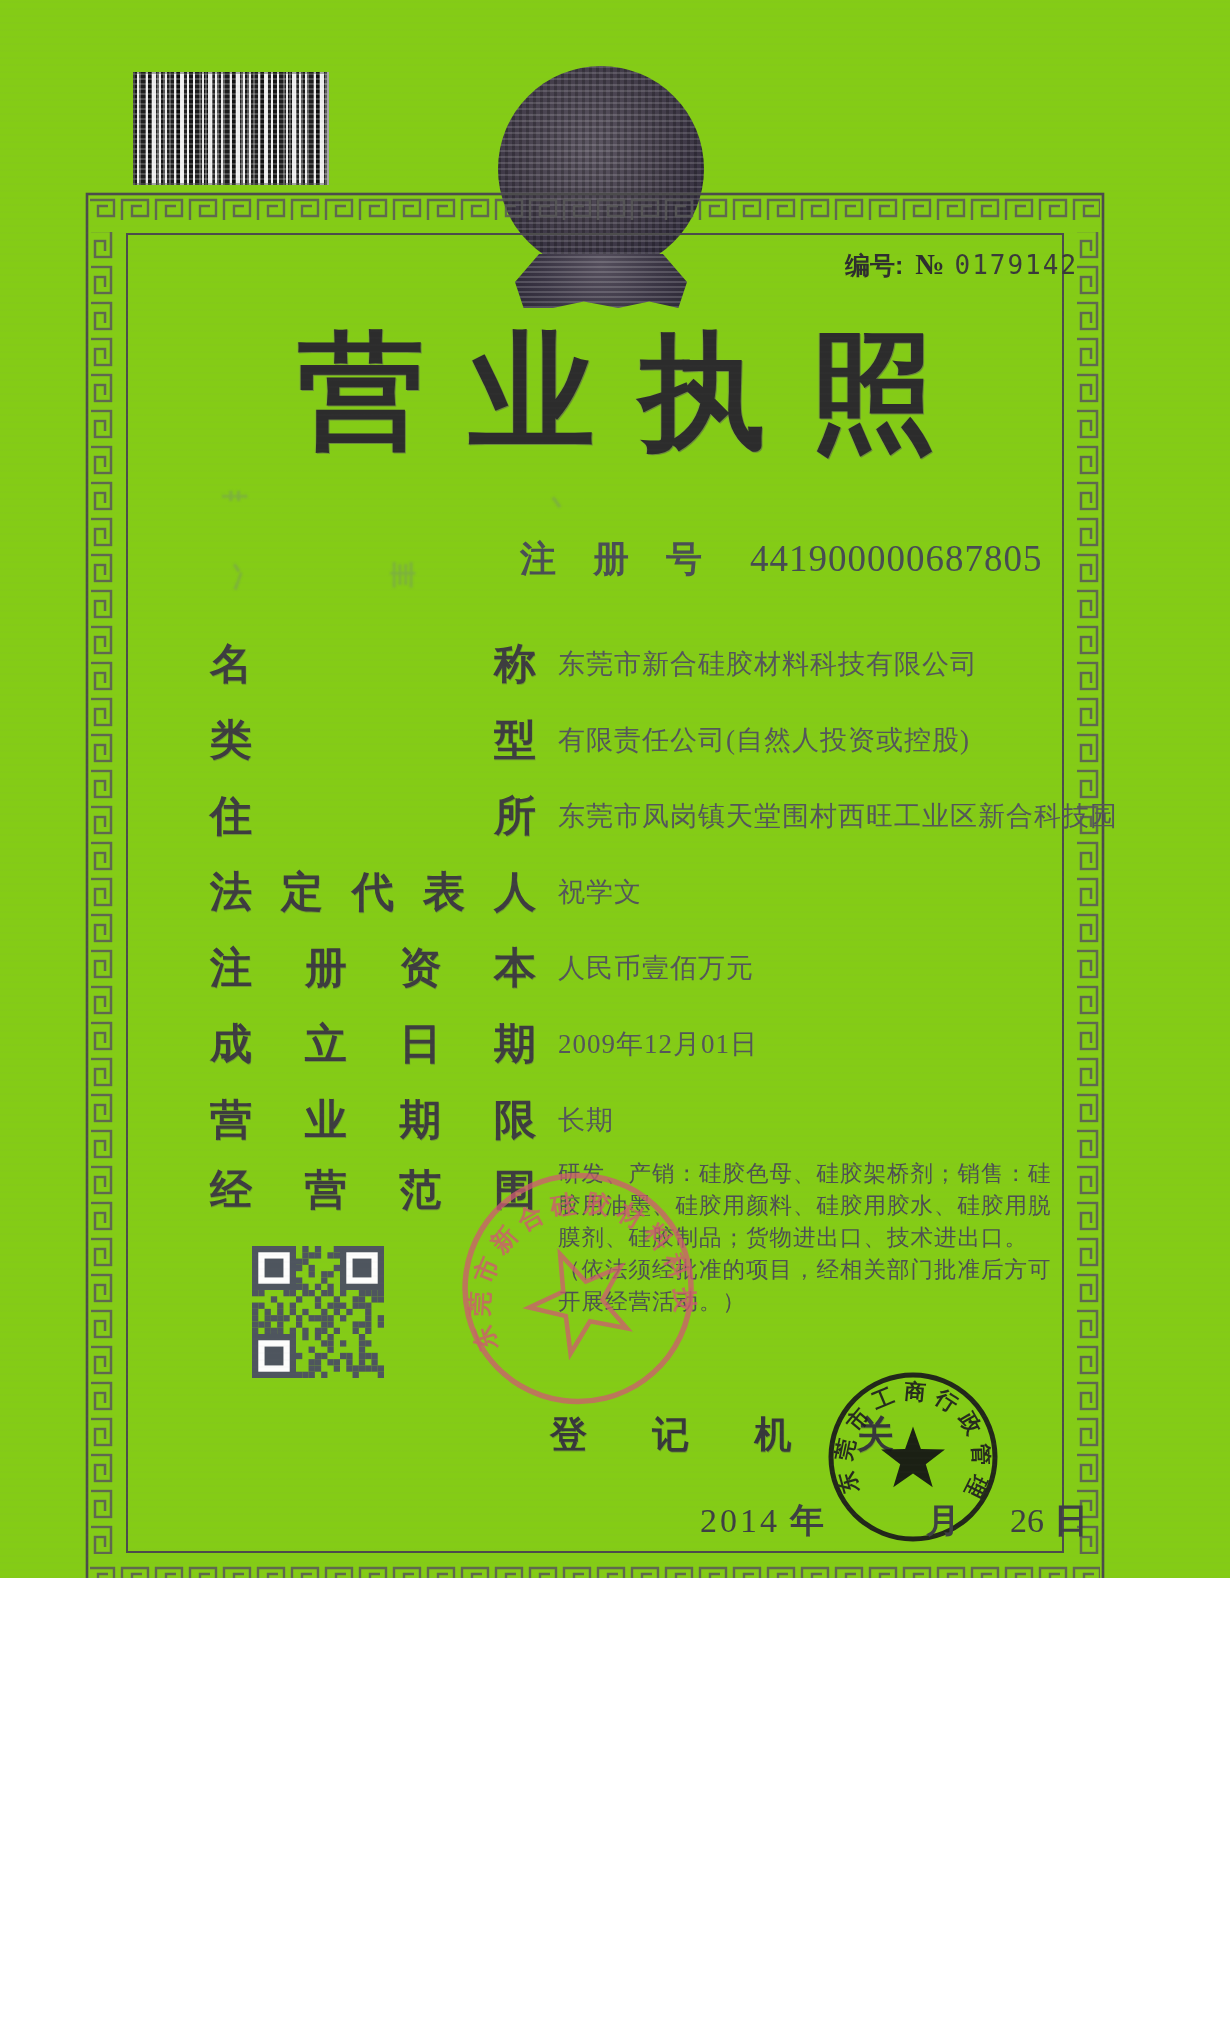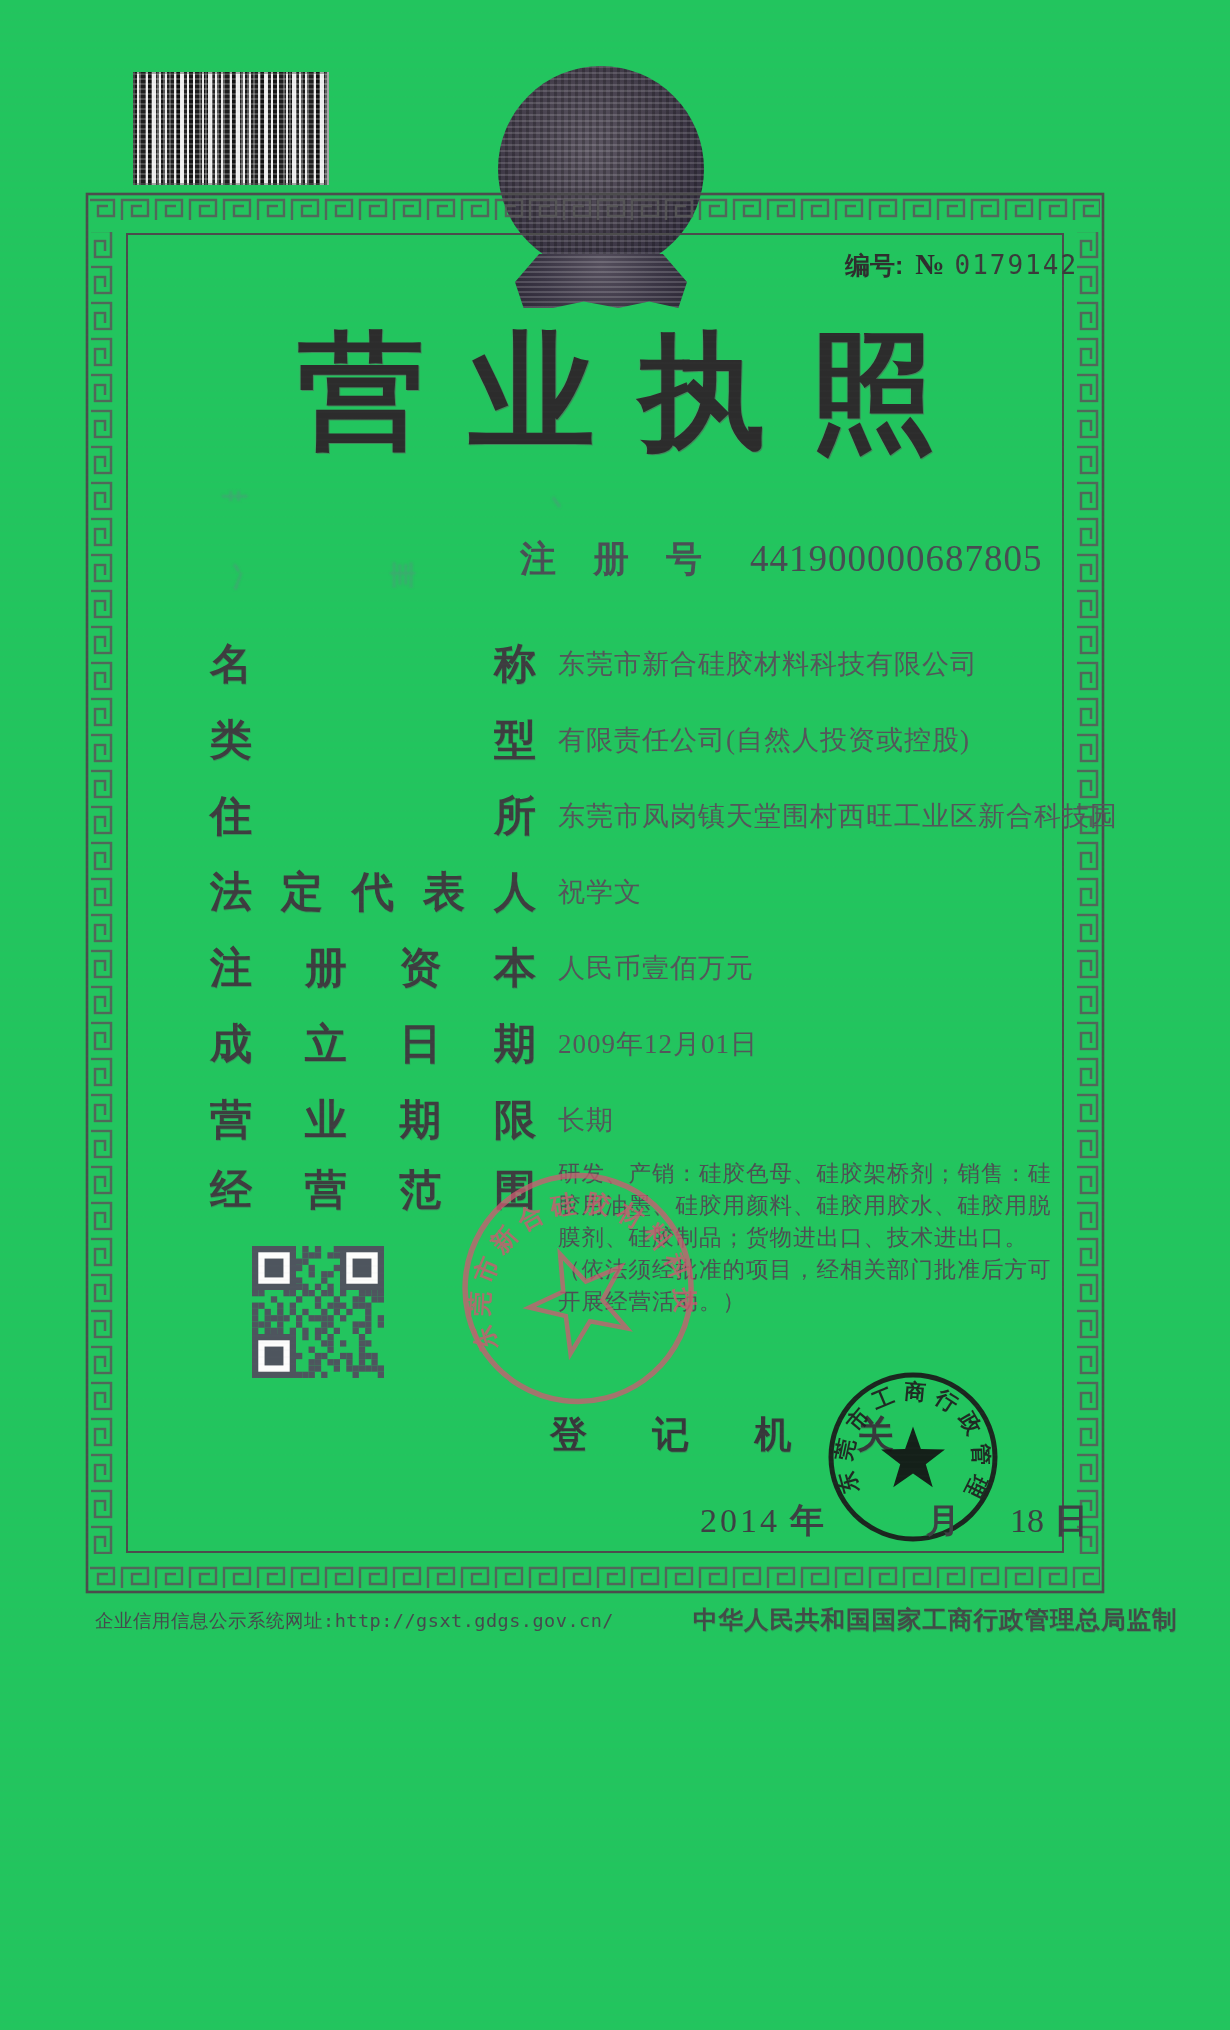--- a/index.html
+++ b/index.html
@@ -1,16 +1,16 @@
 <!DOCTYPE html>
 <html><head>
 <meta charset="utf-8">
 <style>
   html,body{margin:0;padding:0;background:#ffffff;}
-  #page{position:relative;width:1230px;height:2030px;background:#22c55e;overflow:hidden;
+  #page{position:relative;width:1230px;height:1578px;background:#84cc16;overflow:hidden;
         font-family:"Liberation Serif","DejaVu Serif",serif;color:#333;}
   
   #page::after{content:"";position:absolute;inset:0;pointer-events:none;
         background:repeating-linear-gradient(0deg,rgba(120,120,125,.025) 0 2px,transparent 2px 7px);}
   .abs{position:absolute;}
 
   
   .barcode{left:133px;top:72px;width:196px;height:113px;
     background:
       repeating-linear-gradient(90deg,rgba(255,255,255,.28) 0 2px,transparent 2px 6px),
@@ -379,21 +379,21 @@
   </svg>
 
   <div class="abs regauth">登 记 机 关</div>
 
   <div class="abs dateline">
     <span class="y">2014</span>
     <span class="sfx">年</span>
     <span class="gap1"></span>
     <span class="sfx">月</span>
     <span class="gap2"></span>
-    <span class="d">18</span>
+    <span class="d">26</span>
     <span class="sfx">日</span>
   </div>
 
   <svg class="abs registryseal" width="186" height="186" viewBox="0 0 186 186">
     <circle cx="93" cy="93" r="82" fill="none" stroke="#1b1b1b" stroke-width="5"></circle>
     <defs>
       <path id="regArc" d="M 41.0 128.0 A 61 61 0 1 1 145.0 128.0" fill="none"></path>
     </defs>
     <text font-size="21.5" fill="#1f1f1f" letter-spacing="8" font-weight="700">
       <textPath href="#regArc" startOffset="2">东莞市工商行政管理局</textPath>

